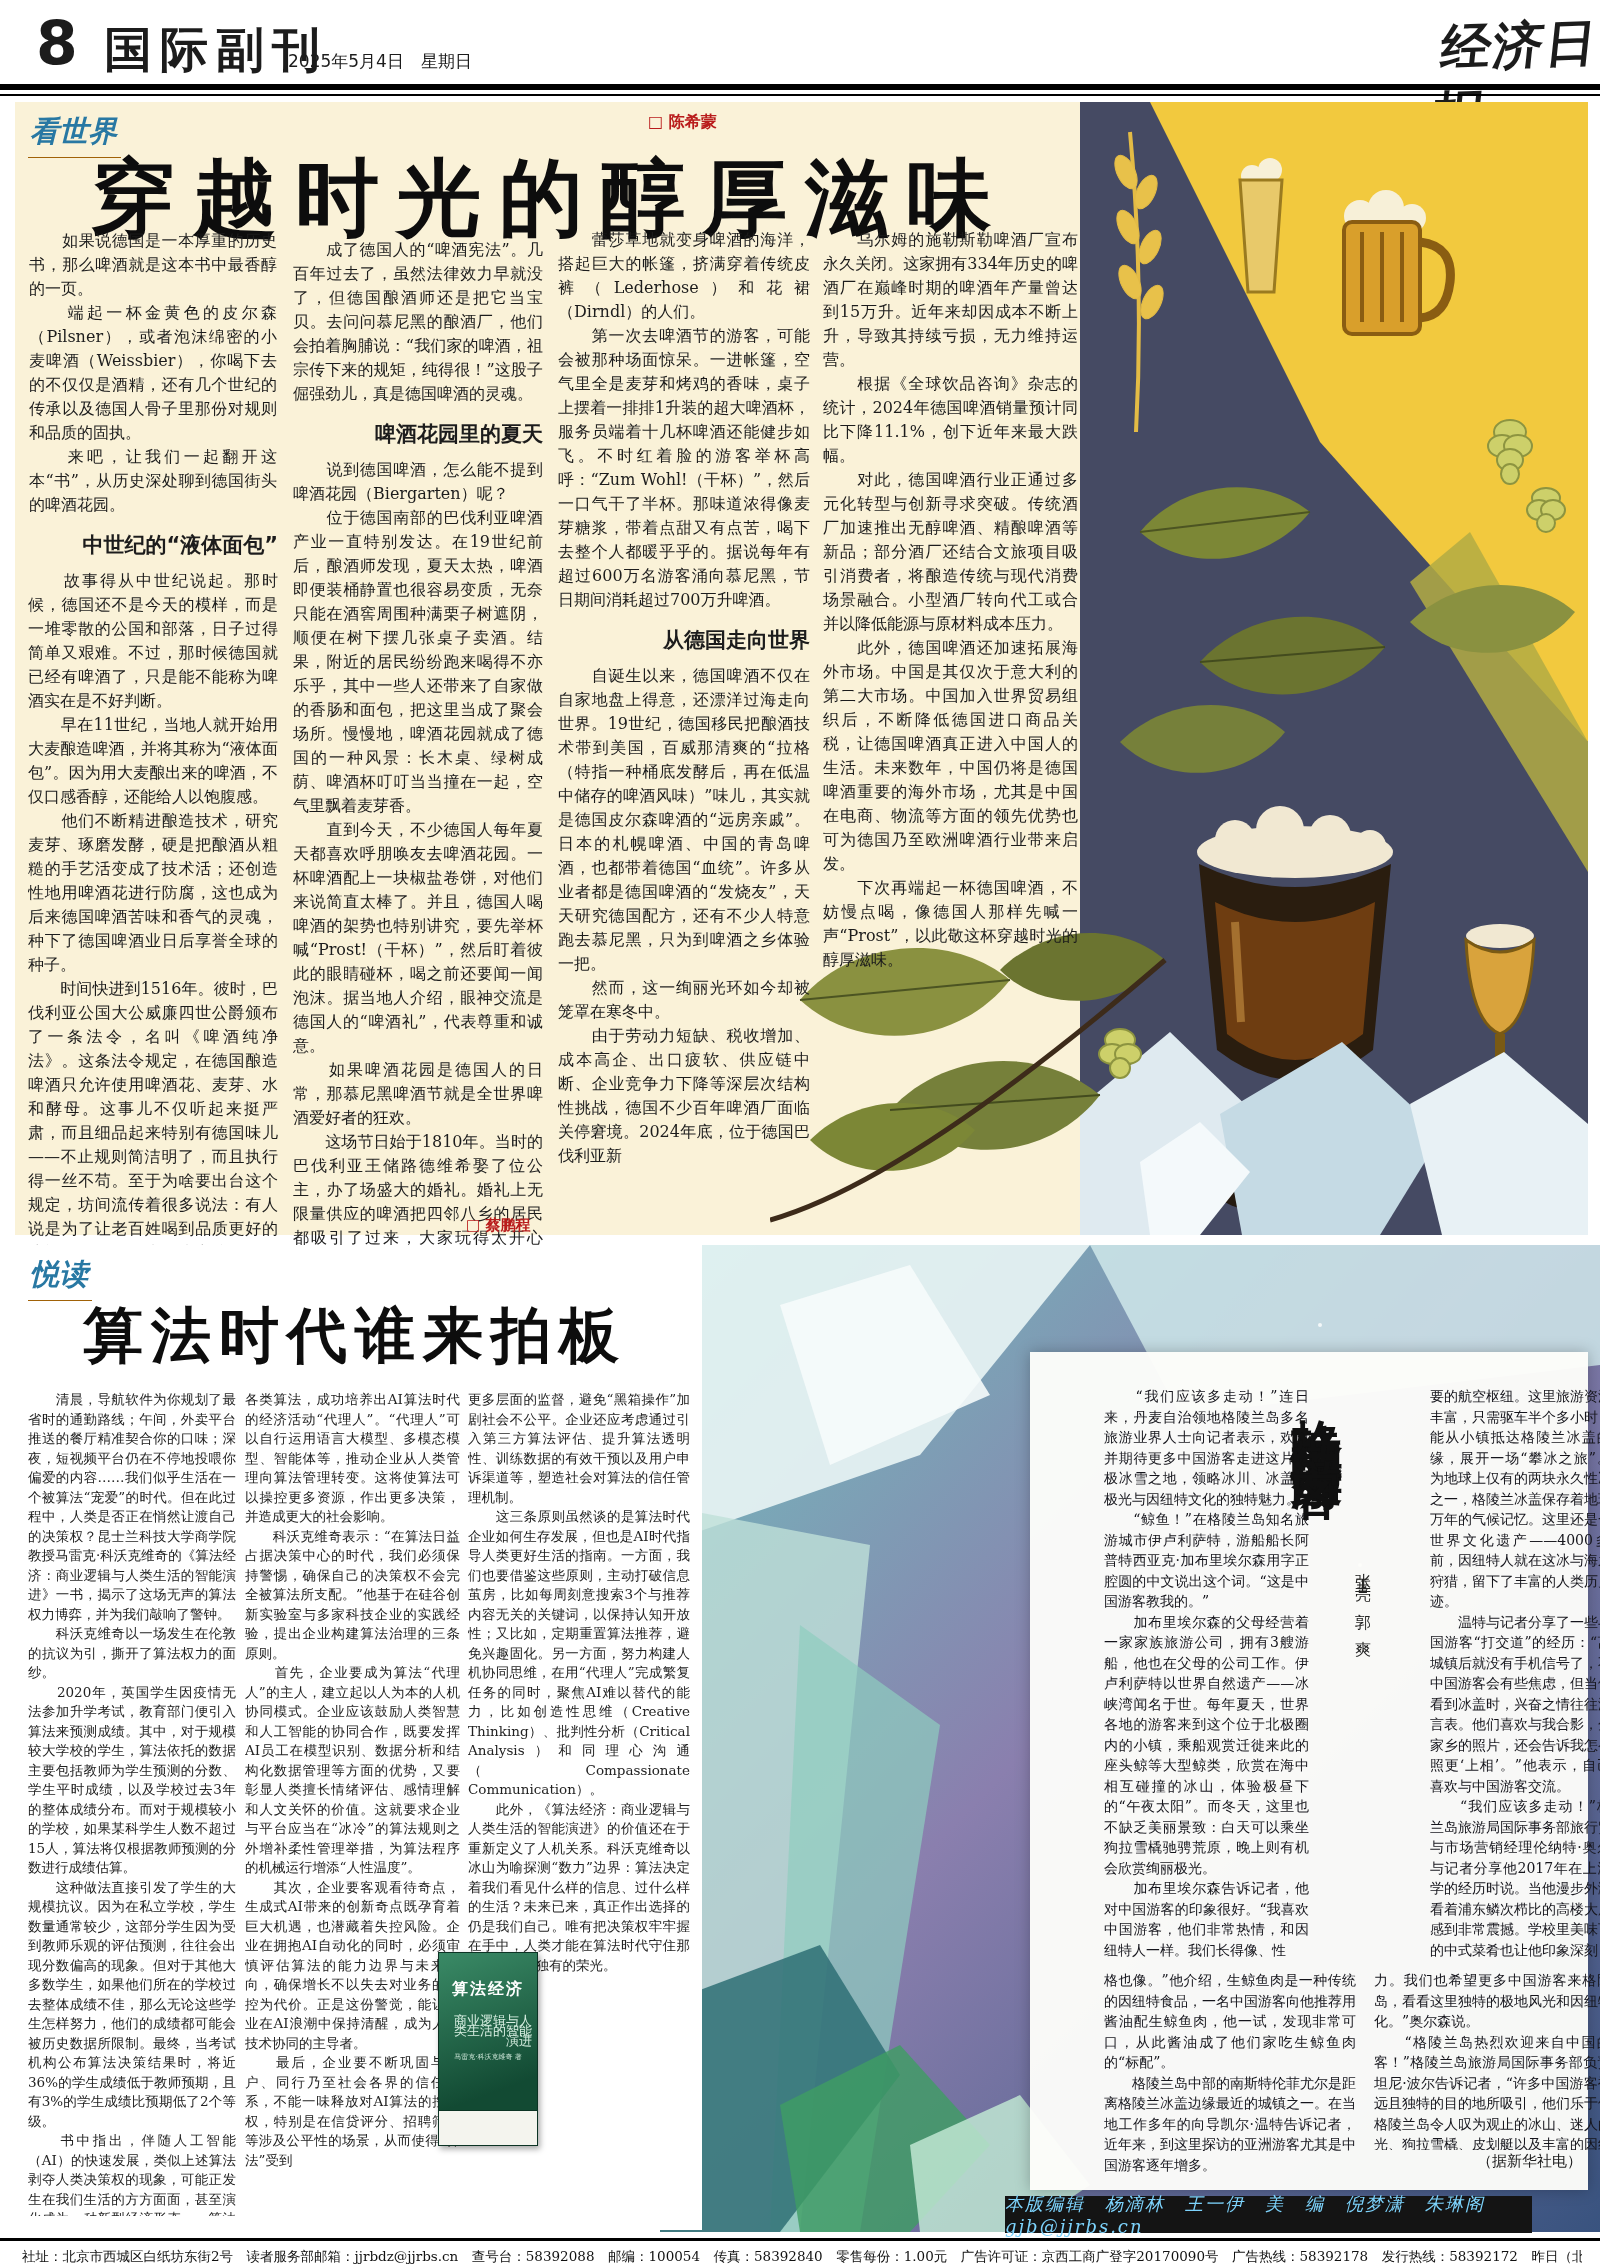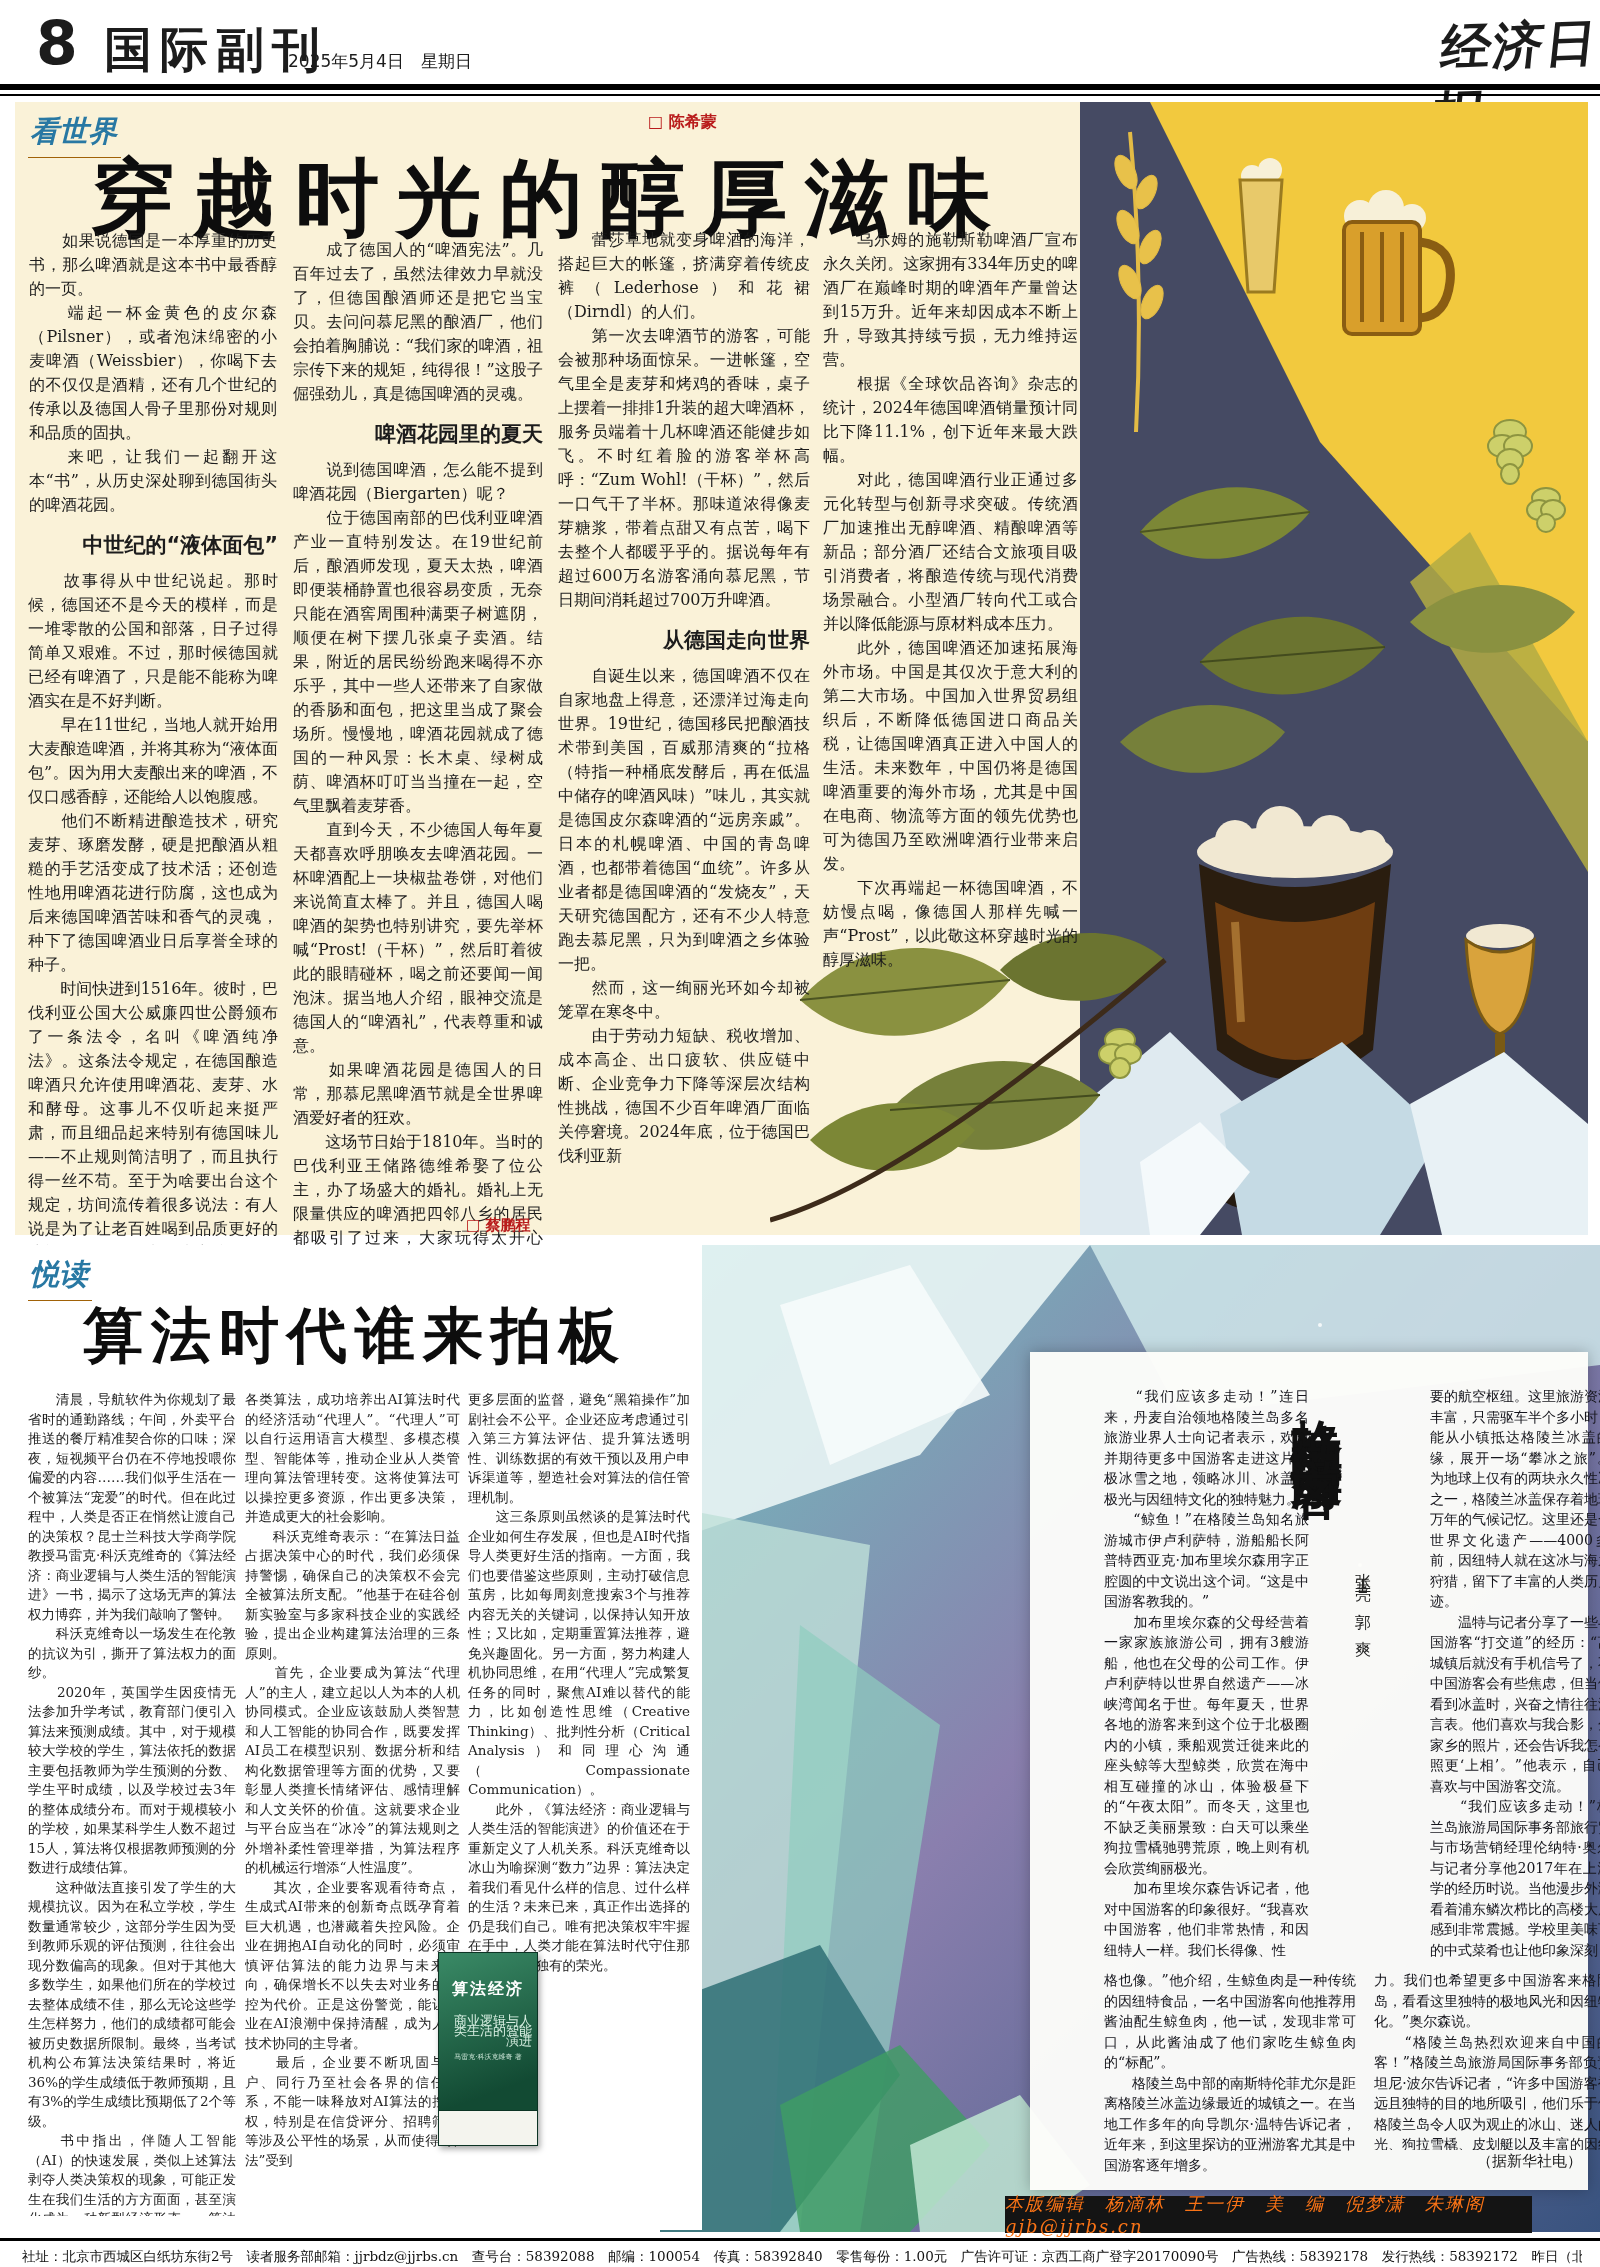--- a/index.html
+++ b/index.html
@@ -12,21 +12,21 @@
   .card-text{white-space:pre-line;text-align:justify;font-size:14px;line-height:20.5px;overflow:hidden;color:#15151c;margin-left:44px;}
   .subhead{font-family:"DejaVu Sans",sans-serif;font-weight:bold;font-size:21px;text-align:right;margin:14px 0 10px 0;}
   .tag{font-size:29px;font-weight:bold;color:#2878a3;border-bottom:1px solid #a16207;padding:0 4px 5px 2px;
        font-family:"DejaVu Serif",serif;font-style:italic;}
   .byline{font-size:16px;color:#b91c1c;font-weight:bold;}
   .headline{font-family:"DejaVu Sans",sans-serif;font-weight:bold;white-space:nowrap;text-align:center;color:#0d0d0d;}
   .vtitle{writing-mode:vertical-rl;text-orientation:upright;font-family:"DejaVu Sans",sans-serif;
           font-weight:bold;color:#101010;}
   .vauthors{writing-mode:vertical-rl;text-orientation:upright;font-size:16px;letter-spacing:6px;color:#222;}
   .rule{background:#000;}
-  .editors{background:#141414;color:#f97316;display:flex;align-items:center;justify-content:center;
+  .editors{background:#141414;color:#7dd3fc;display:flex;align-items:center;justify-content:center;
            font-style:italic;font-size:18px;letter-spacing:2px;}
   .footer-info{font-size:13.5px;color:#111;white-space:nowrap;overflow:hidden;}
   .brand{font-size:50px;font-weight:bold;transform:skewX(-8deg) rotate(-2deg);letter-spacing:2px;}
   .book{background:linear-gradient(160deg,#3a8a66,#124a33 70%);border:1px solid #0c3324;
         box-shadow:2px 3px 6px rgba(0,0,0,.35);display:flex;flex-direction:column;}
   .book .bt{color:#fff;font-weight:bold;font-size:16px;text-align:center;margin-top:26px;letter-spacing:2px;}
   .book .bs{color:#d8efe2;font-size:13px;text-align:right;margin-top:16px;padding:0 5px;line-height:10px;}
   .book .ba{color:#cfe8da;font-size:7px;text-align:center;margin-top:6px;}
   .book .strip{margin-top:auto;background:#f4f4ee;height:34px;border-top:1px solid #0c3324;}
 </style>

